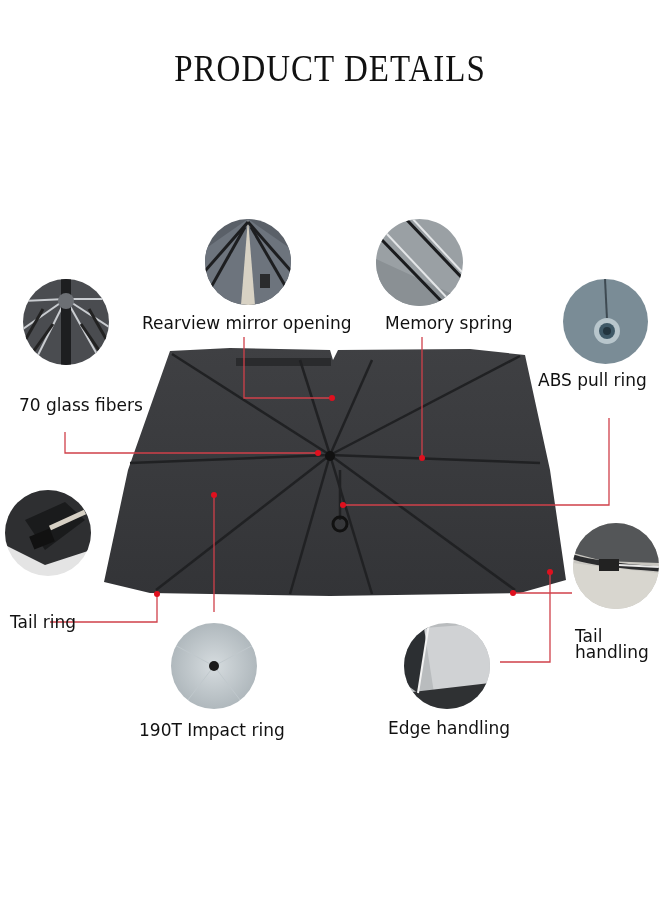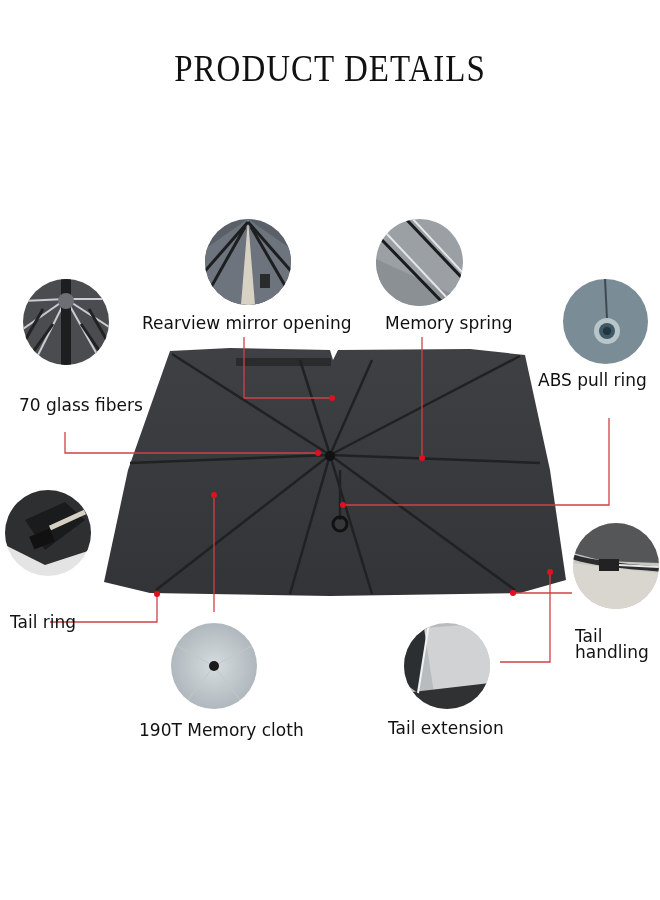--- a/index.html
+++ b/index.html
@@ -185,16 +185,16 @@
     <circle cx="550" cy="572" r="3"></circle>
     <circle cx="513" cy="593" r="3"></circle>
   </g>
 </svg>
 
 <div class="label" style="left:142px;top:315px;">Rearview mirror opening</div>
 <div class="label" style="left:385px;top:315px;">Memory spring</div>
 <div class="label" style="left:19px;top:397px;">70 glass fibers</div>
 <div class="label" style="left:538px;top:372px;">ABS pull ring</div>
 <div class="label" style="left:10px;top:614px;">Tail ring</div>
-<div class="label" style="left:139px;top:722px;">190T Memory cloth</div>
-<div class="label" style="left:388px;top:720px;">Tail extension</div>
+<div class="label" style="left:139px;top:722px;">190T Impact ring</div>
+<div class="label" style="left:388px;top:720px;">Edge handling</div>
 <div class="label" style="left:575px;top:628px;">Tail</div>
 <div class="label" style="left:575px;top:644px;">handling</div>
 
 </body></html>

